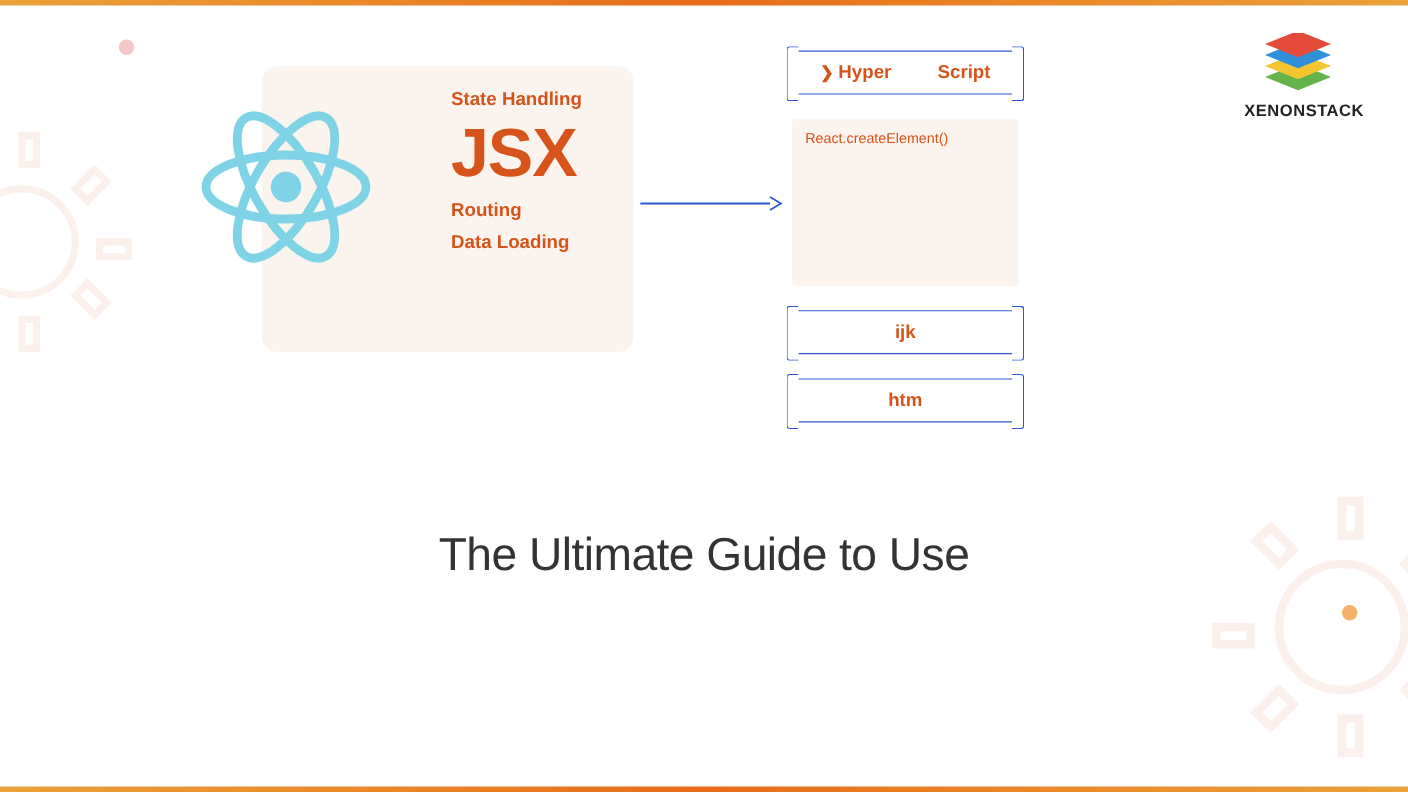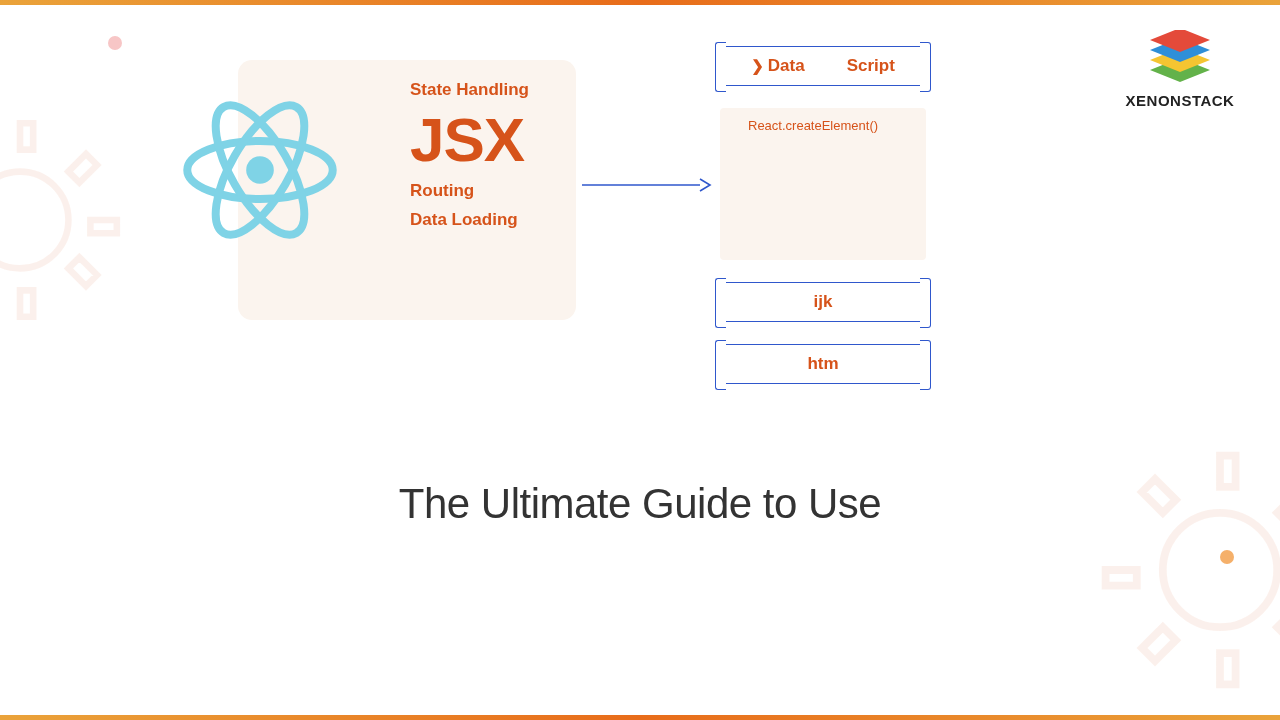--- a/index.html
+++ b/index.html
@@ -8,21 +8,21 @@
   .top-border, .bottom-border { position: absolute; left: 0; width: 1280px; height: 5px; background: linear-gradient(90deg, #eaa33a 0%, #e86c1a 50%, #eaa33a 100%); }
   .top-border { top: 0; }
   .bottom-border { bottom: 0; }
 
   .deco-dot { position: absolute; border-radius: 50%; }
   .deco-gear { position: absolute; opacity: 0.08; }
 
   
   .brand { position: absolute; top: 30px; right: 40px; width: 120px; text-align: center; }
   .brand svg { display: block; margin: 0 auto; }
-  .brand-text { font-size: 15px; font-weight: 700; letter-spacing: 0.5px; color: #222; margin-top: 6px; }
+  .brand-text { font-size: 15px; font-weight: 700; letter-spacing: 0.5px; color: #222; margin-top: 6px; text-align: right; }
 
   
   .jsx-panel { position: absolute; left: 238px; top: 60px; width: 338px; height: 260px; background: #fbf4ee; border-radius: 14px; }
   .react-logo { position: absolute; left: 180px; top: 90px; width: 160px; height: 160px; }
   .jsx-texts { position: absolute; left: 410px; top: 80px; }
   .jsx-row { color: #d6531a; font-weight: 600; line-height: 1.15; }
   .jsx-small { font-size: 17px; margin-bottom: 4px; }
   .jsx-big { font-size: 62px; font-weight: 700; letter-spacing: -1px; margin-bottom: 6px; }
   .jsx-sub { font-size: 17px; margin-bottom: 10px; }
 
@@ -32,21 +32,21 @@
   
   .rcol { position: absolute; left: 720px; top: 46px; width: 210px; }
   .chip { position: relative; width: 206px; height: 40px; border: 1.6px solid #2f57cc; border-radius: 3px; display: flex; align-items: center; justify-content: center; margin-bottom: 22px; }
   .chip::before, .chip::after { content: ""; position: absolute; width: 10px; height: 48px; top: -5px; border: 1.6px solid #2f57cc; background: #fff; }
   .chip::before { left: -6px; border-right: none; border-radius: 3px 0 0 3px; }
   .chip::after  { right: -6px; border-left: none; border-radius: 0 3px 3px 0; }
   .chip-label { position: relative; font-size: 17px; font-weight: 600; color: #d6531a; z-index: 1; display: flex; align-items: center; gap: 4px; }
   .chip-label .thin { font-weight: 700; margin-left: 42px; }
   .chev { color: #d6531a; font-weight: 900; font-size: 15px; }
 
-  .big-chip { position: relative; width: 206px; height: 152px; background: #fbf4ee; border-radius: 4px; padding: 10px 28px; margin-bottom: 22px; }
+  .big-chip { position: relative; width: 206px; height: 152px; background: #fbf4ee; border-radius: 4px; padding: 10px 12px; margin-bottom: 22px; }
   .big-chip::before, .big-chip::after { content: ""; position: absolute; width: 10px; height: 160px; top: -5px; }
   .big-chip::before { left: -6px; }
   .big-chip::after  { right: -6px; }
   .big-chip .top-lbl { font-size: 13px; color: #d6531a; font-weight: 500; }
   .big-chip .js { font-size: 78px; font-weight: 700; color: #d6531a; text-align: center; line-height: 1; margin-top: 18px; letter-spacing: -2px; }
 
   
   .title-wrap { position: absolute; left: 0; width: 1280px; top: 480px; text-align: center; }
   .title-small { font-size: 42px; font-weight: 500; color: #333; letter-spacing: -0.5px; }
   .title-big { font-size: 88px; font-weight: 800; color: #1976f2; letter-spacing: -2px; line-height: 1.05; }
@@ -105,21 +105,21 @@
 
   <svg class="arrow" width="130" height="20" viewBox="0 0 130 20">
     <line x1="0" y1="10" x2="118" y2="10" stroke="#2f57cc" stroke-width="1.6"></line>
     <path d="M118 4 L128 10 L118 16" fill="none" stroke="#2f57cc" stroke-width="1.6"></path>
   </svg>
 
   <div class="rcol">
     <div class="chip">
       <span class="chip-label">
         <span class="chev">❯</span>
-        <span><b>Data</b><span class="thin">Script</span></span>
+        <span><b>Hyper</b><span class="thin">Script</span></span>
       </span>
     </div>
 
     <div class="big-chip">
       <div class="top-lbl">React.createElement()</div>
     </div>
 
     <div class="chip">
       <span class="chip-label">ijk</span>
     </div>

